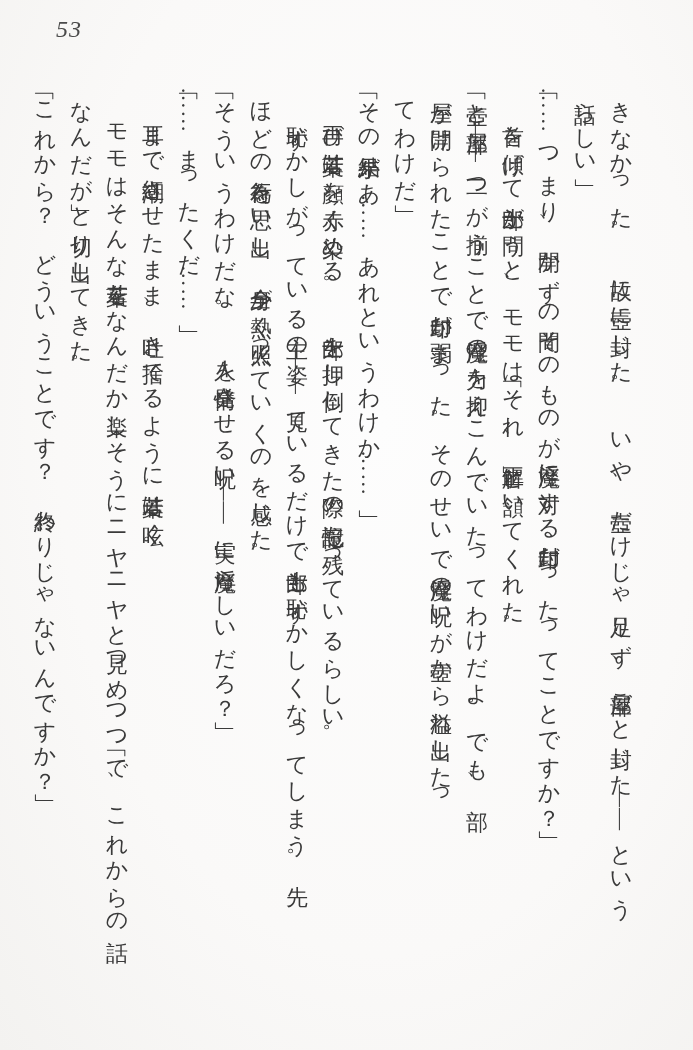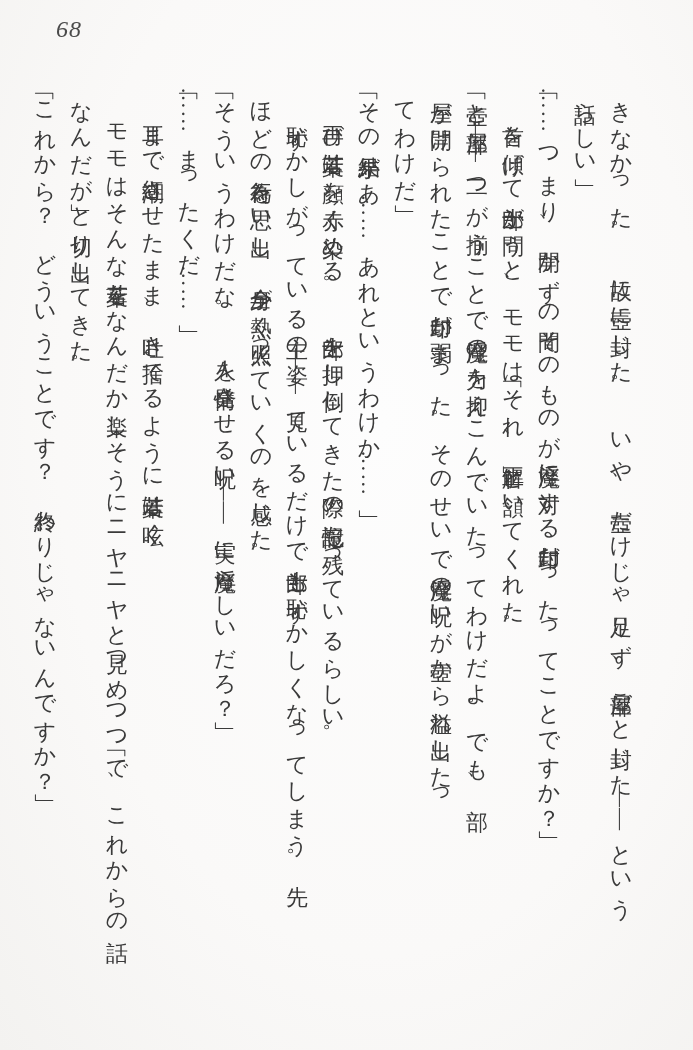--- a/index.html
+++ b/index.html
@@ -38,21 +38,21 @@
     line-height: 36px;
     height: 928px;
   }
   .tline.indent {
     text-indent: 23px;
   }
 </style>
 </head>
 <body>
 
-<div class="page-number">68</div>
+<div class="page-number">53</div>
 
 <div class="page-text">
     <div class="tline">きなかった。　故に壺に封じた。　いや、壺だけじゃ足りず、部屋ごと封じた——という</div>
     <div class="tline">話らしい」</div>
     <div class="tline">「……つまり、開かずの間そのものが淫魔に対する封印だったってことですか？」</div>
     <div class="tline indent">首を傾げて士郎が問うと、モモは「それ、正解」と頷いてくれた。</div>
     <div class="tline">「壺と部屋——二つが揃うことで淫魔の力を抑えこんでいたってわけだよ。でも、部</div>
     <div class="tline">屋が開けられたことで封印が弱まった。そのせいで淫魔の呪いが壺から溢れ出したっ</div>
     <div class="tline">てわけだ」</div>
     <div class="tline">「その結果があ……あれというわけか……」</div>

